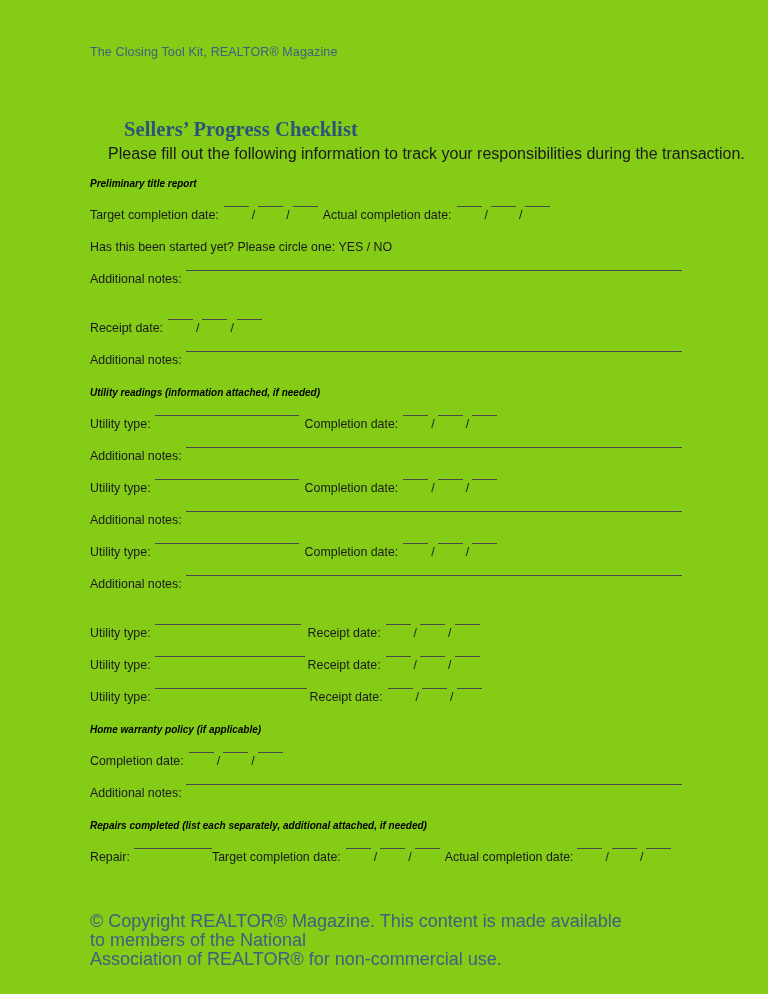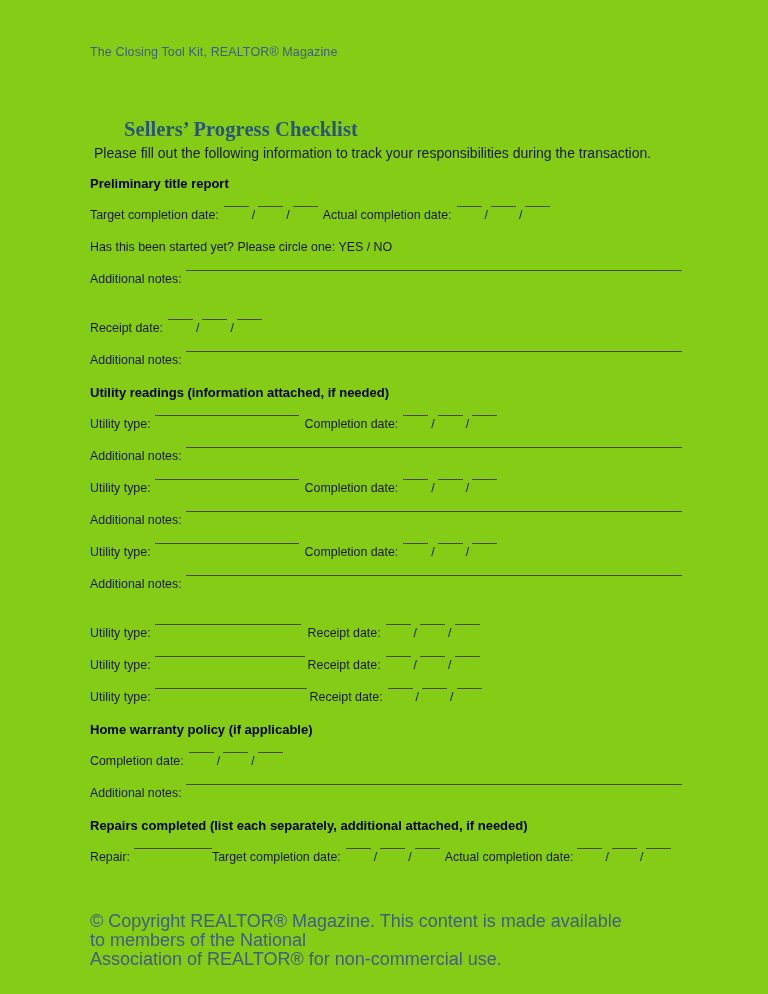--- a/index.html
+++ b/index.html
@@ -48,43 +48,44 @@
     font-family: "Liberation Serif", serif;
     font-size: 20.5px;
     font-weight: bold;
     color: #2a5578;
     letter-spacing: .005em;
     white-space: nowrap;
     margin-left: 34px;
   }
   .doc-subtitle {
     position: absolute;
-    left: 4px;
+    left: 18px;
     top: 145px;
-    font-size: 14px;
+    font-size: 16px;
     color: #1a1a1a;
     white-space: nowrap;
   }
 
   
   .body-flow {
     position: absolute;
     left: 0;
     top: 176px;
     width: 592px;
   }
 
   .sec-head {
-    font-size: 13px;
+    font-size: 10px;
     font-weight: bold;
     color: #000;
     margin: 0 0 0 0;
     height: 15px;
     line-height: 15px;
     white-space: nowrap;
+    font-style: italic;
   }
   .line {
     font-size: 12.4px;
     color: #1a1a1a;
     height: 15px;
     line-height: 15px;
     white-space: nowrap;
     display: flex;
     align-items: flex-start;
   }

